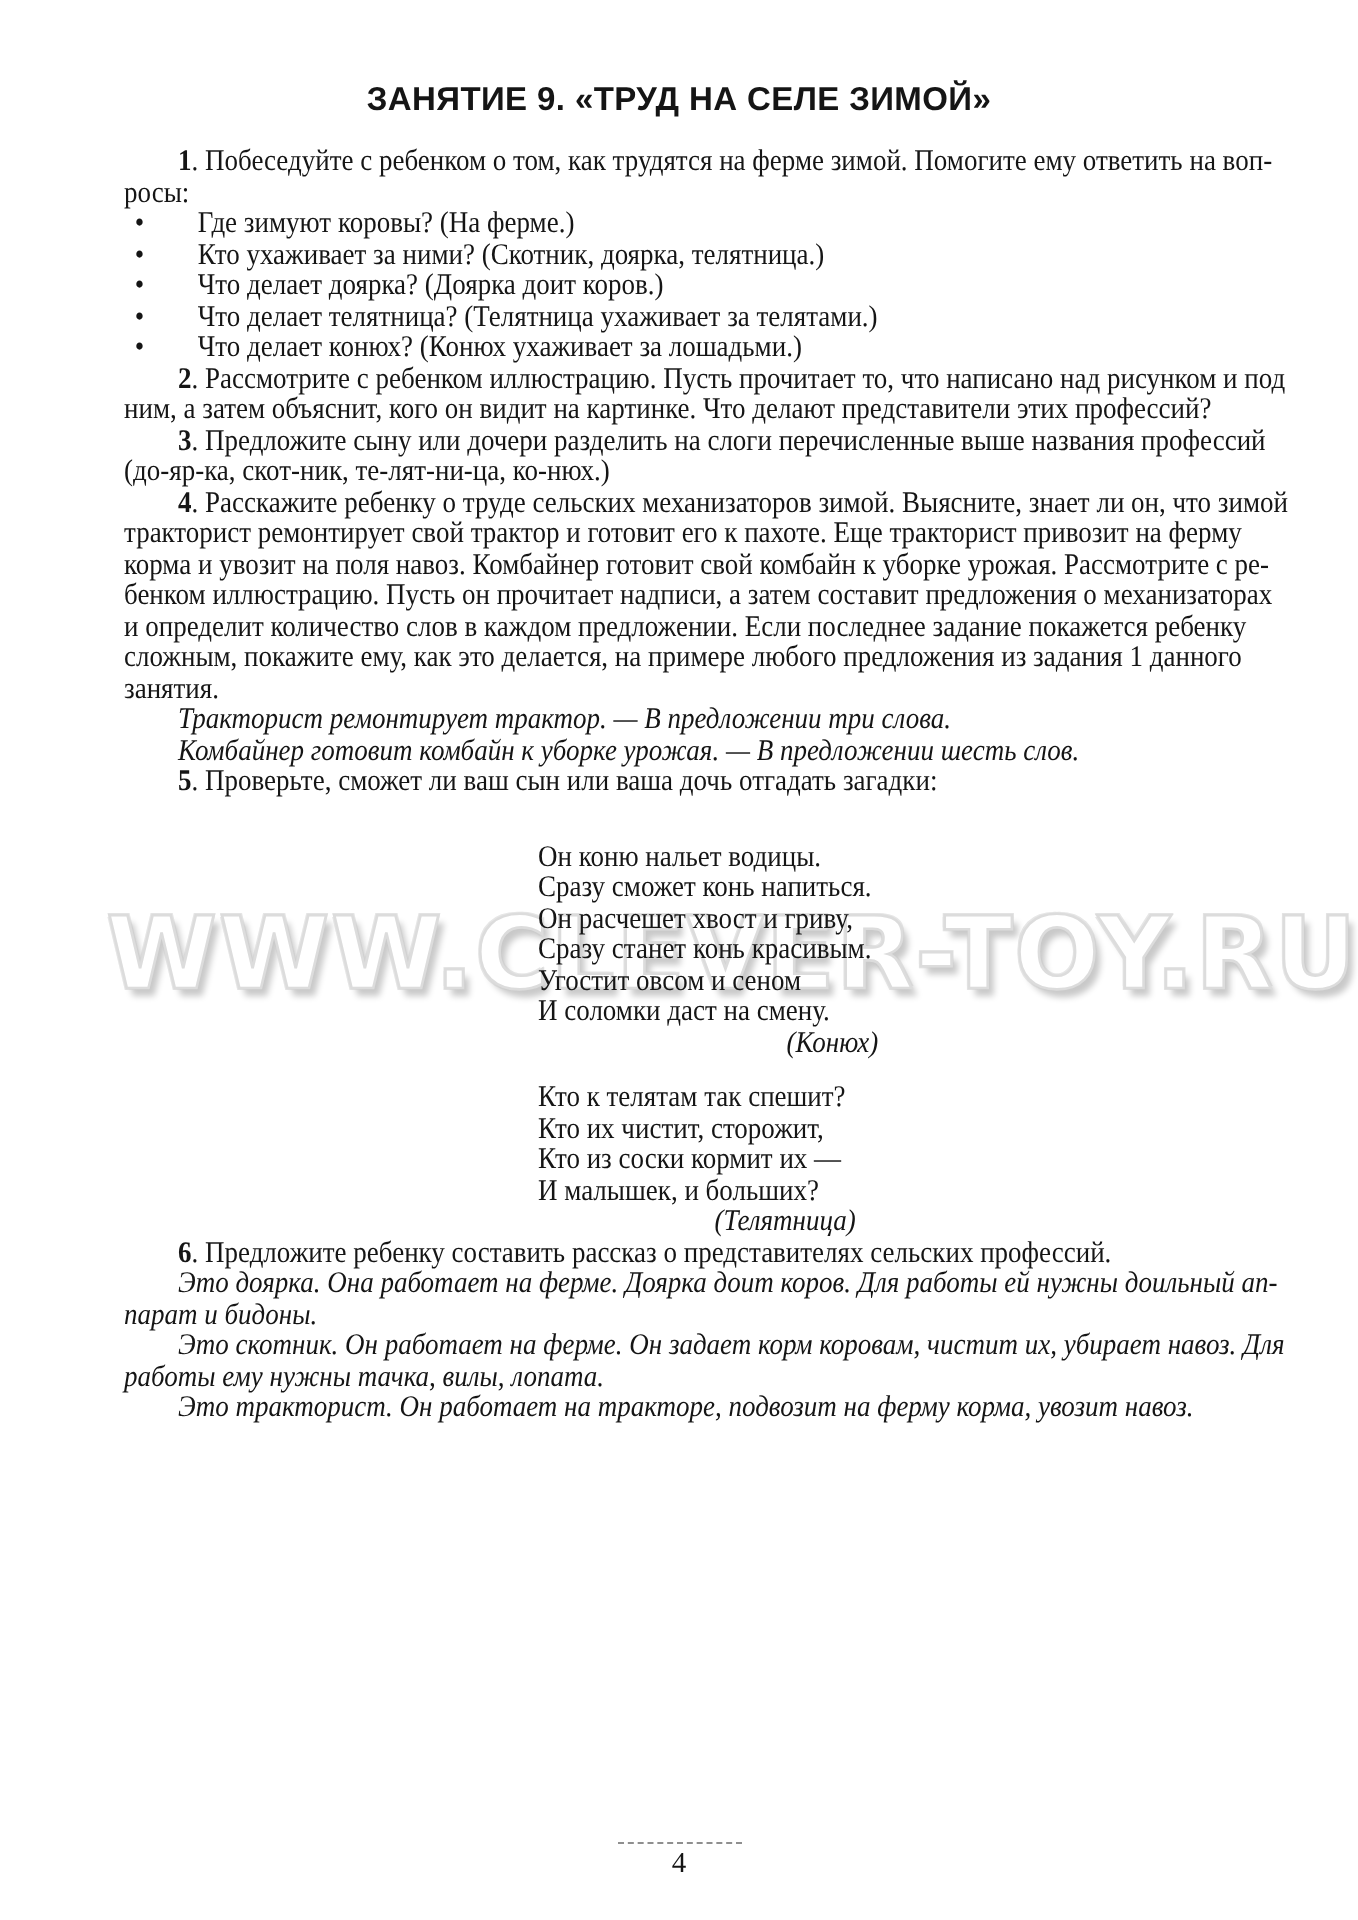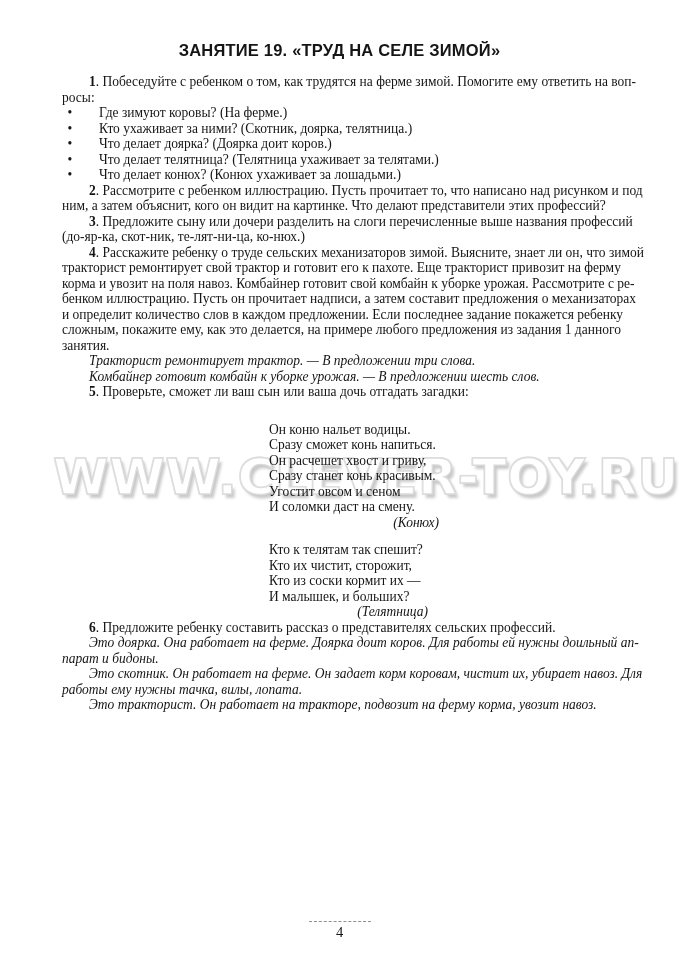--- a/index.html
+++ b/index.html
@@ -40,21 +40,21 @@
   .p6{margin-top:20px;}
   .footer{position:absolute;top:921px;left:0;width:679px;text-align:center;z-index:1;}
   .footer-rule{width:62px;margin:0 auto 2px auto;height:0;border-top:1px dashed #8f8f8f;}
   .page-num{font-size:14.5px;}
 </style>
 </head>
 <body>
 
 <div class="watermark">WWW.CLEVER-TOY.RU</div>
 
-<h1 class="title">ЗАНЯТИЕ 19. «ТРУД НА СЕЛЕ ЗИМОЙ»</h1>
+<h1 class="title">ЗАНЯТИЕ 9. «ТРУД НА СЕЛЕ ЗИМОЙ»</h1>
 
 <div class="content">
 
   <p class="para"><span class="num">1</span><span>. Побеседуйте с ребенком о том, как трудятся на ферме зимой. Помогите ему ответить на воп-
 росы:</span></p>
 
   <div>
     <div class="q">
       <span class="dot">•</span>
       <span class="qtext">Где зимуют коровы? (На ферме.)</span>

